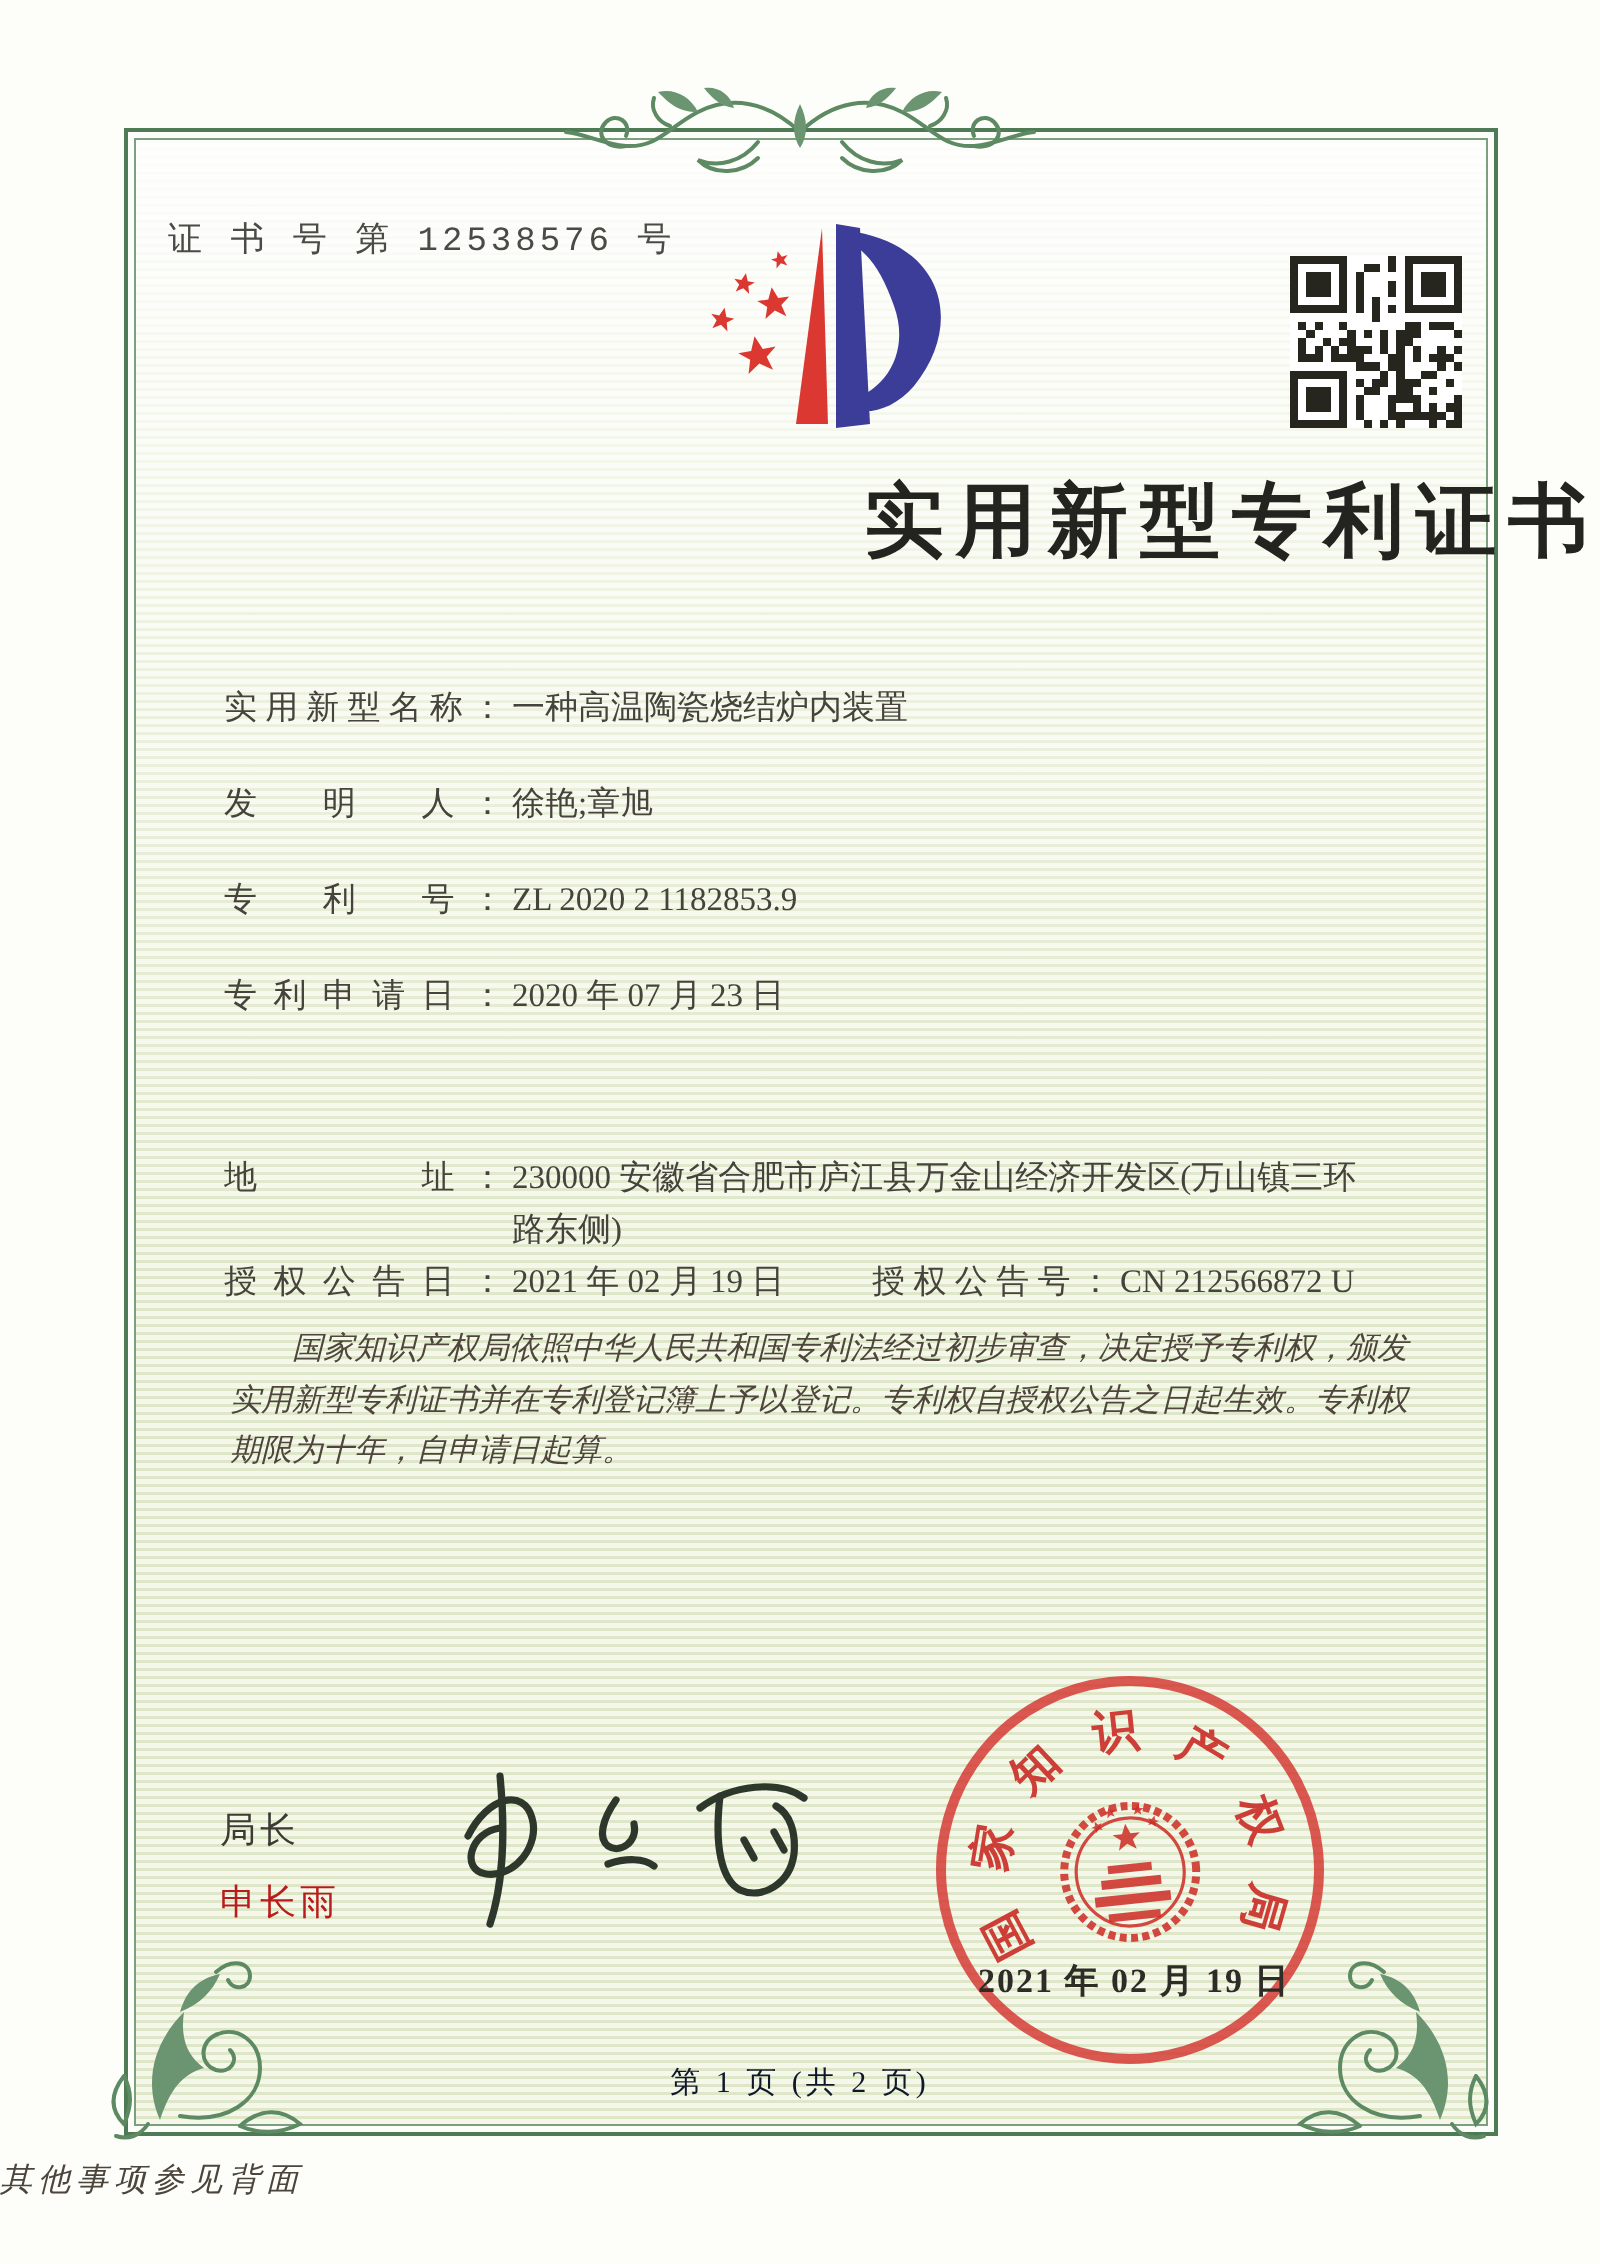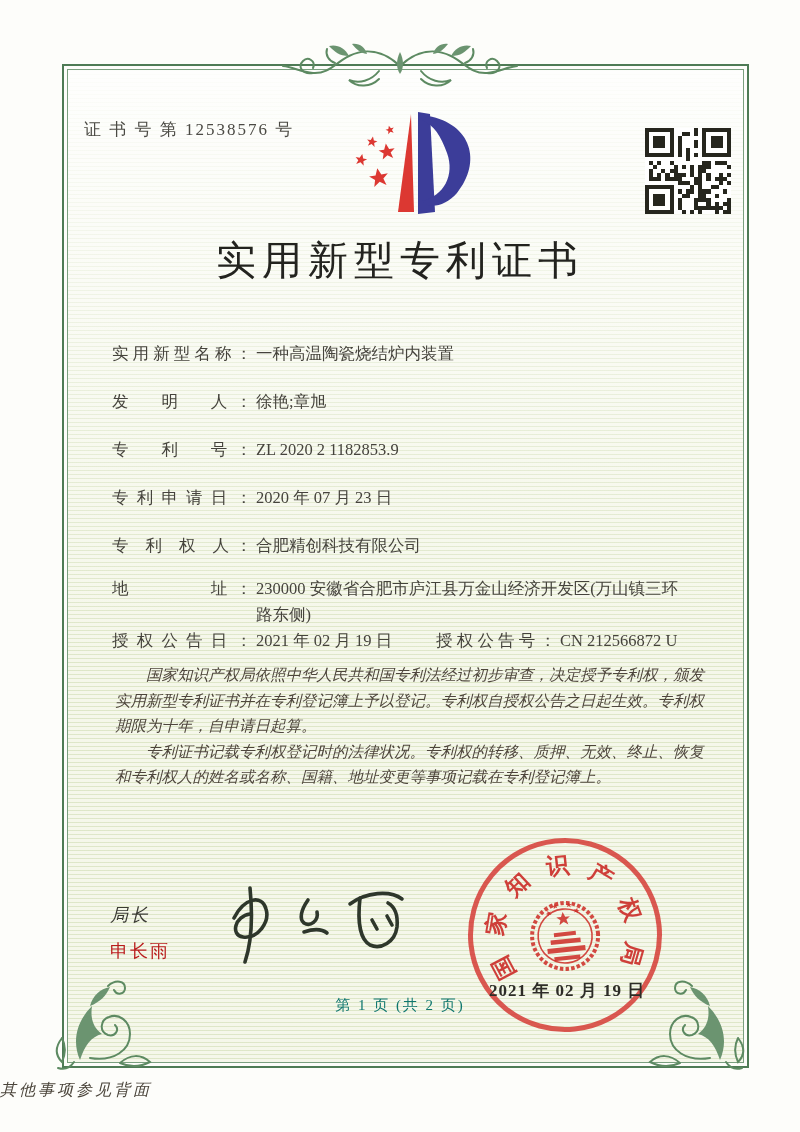--- a/index.html
+++ b/index.html
@@ -12,52 +12,52 @@
   .frame-inner{position:absolute;inset:3px;border:1px solid #7ba07f;
     background:
       linear-gradient(to bottom, rgba(255,255,255,.92), rgba(255,255,255,.25) 38%, rgba(255,255,255,0) 60%),
       repeating-linear-gradient(to bottom, rgba(199,214,166,.5) 0 1.5px, rgba(255,255,255,0) 1.5px 4px),
       #f5f7ea;}
 
   .orn{position:absolute;pointer-events:none;}
   .orn path{stroke:#5d8a62;fill:none;stroke-width:2;stroke-linecap:round;}
   .orn .lf{fill:#6b9470;stroke:none;}
 
-  .cert-no{position:absolute;left:84px;top:118px;font-size:17px;letter-spacing:2px;color:#4b4a44;}
-  .title{position:absolute;left:0;right:0;top:233px;text-align:center;font-size:40px;
-         letter-spacing:6px;font-weight:400;color:#23231f;}
+  .cert-no{position:absolute;left:84px;top:108px;font-size:17px;letter-spacing:2px;color:#4b4a44;font-family:Liberation Mono, monospace;}
+  .title{position:absolute;left:0;right:0;top:233px;text-align:right;font-size:40px;
+         letter-spacing:6px;font-weight:700;color:#23231f;}
 
   .row{position:absolute;left:112px;width:600px;font-size:16.5px;color:#45433c;line-height:26px;}
   .lab{display:inline-block;width:140px;text-align:justify;text-align-last:justify;vertical-align:top;}
   .val{display:inline-block;margin-left:4px;vertical-align:top;}
   .val-wrap{width:432px;}
   .lab2{display:inline-block;width:120px;margin-left:14px;text-align:justify;text-align-last:justify;vertical-align:top;}
   .val1{width:166px;}
 
   .paras{position:absolute;left:99px;top:662px;width:604px;font-size:15.5px;line-height:25.5px;
          color:#4e463c;font-style:italic;margin-left:16px;}
   .paras p{margin:0;text-indent:2em;}
 
-  .sig-pos{position:absolute;left:110px;top:903px;font-size:18px;color:#3b3b34;letter-spacing:2px;font-style:italic;}
+  .sig-pos{position:absolute;left:110px;top:903px;font-size:18px;color:#3b3b34;letter-spacing:2px;}
   .sig-name{position:absolute;left:110px;top:939px;font-size:18px;color:#b91c1c;letter-spacing:2px;}
   .sig-script{position:absolute;left:212px;top:870px;}
   .sig-script path{stroke:#2e372b;fill:none;stroke-width:3.6;stroke-linecap:round;stroke-linejoin:round;}
 
   .seal{position:absolute;left:468px;top:838px;width:184px;height:184px;border-radius:50%;
         border:5px solid rgba(211,47,43,.8);transform:rotate(-6deg);z-index:3;}
   .seal-char{position:absolute;left:50%;top:50%;width:26px;height:26px;margin:-13px 0 0 -13px;
         font-size:23px;font-weight:700;color:rgba(201,38,33,.88);text-align:center;line-height:26px;}
   .emblem{position:absolute;left:50%;top:50%;transform:translate(-50%,-50%);}
   .emblem *{fill:rgba(205,42,37,.85);}
   .emblem .st{fill:none;stroke:rgba(205,42,37,.85);}
   .seal-date{position:absolute;left:489px;top:979px;font-size:17px;font-weight:700;
         letter-spacing:1px;color:#2d2c27;z-index:5;}
 
-  .page-num{position:absolute;left:0;right:0;top:996px;text-align:center;font-size:15px;
-        letter-spacing:2px;color:#0f766e;}
+  .page-num{position:absolute;left:0;right:0;top:1032px;text-align:center;font-size:15px;
+        letter-spacing:2px;color:#0f172a;}
   .back-note{position:absolute;left:0;right:0;top:1080px;text-align:left;font-size:16px;
         font-style:italic;letter-spacing:3px;color:#4b453b;}
 
   .qr{position:absolute;left:645px;top:128px;width:86px;height:86px;}
   .logo{position:absolute;left:338px;top:108px;}
 </style>
 </head>
 <body>
 
 <div class="page">
@@ -335,33 +335,29 @@
   </div>
   <div class="row" style="top:389px">
     <span class="lab">发　明　人：</span><span class="val">徐艳;章旭</span>
   </div>
   <div class="row" style="top:437px">
     <span class="lab">专　利　号：</span><span class="val">ZL 2020 2 1182853.9</span>
   </div>
   <div class="row" style="top:485px">
     <span class="lab">专利申请日：</span><span class="val">2020 年 07 月 23 日</span>
   </div>
-  <div class="row" style="top:533px">
-    <span class="lab">专 利 权 人：</span><span class="val">合肥精创科技有限公司</span>
-  </div>
   <div class="row" style="top:576px">
     <span class="lab">地　　　址：</span><span class="val val-wrap">230000 安徽省合肥市庐江县万金山经济开发区(万山镇三环路东侧)</span>
   </div>
   <div class="row" style="top:628px">
     <span class="lab">授权公告日：</span><span class="val val1">2021 年 02 月 19 日</span><span class="lab2">授权公告号：</span><span class="val">CN 212566872 U</span>
   </div>
 
   <div class="paras">
     <p>国家知识产权局依照中华人民共和国专利法经过初步审查，决定授予专利权，颁发实用新型专利证书并在专利登记簿上予以登记。专利权自授权公告之日起生效。专利权期限为十年，自申请日起算。</p>
-    <p>专利证书记载专利权登记时的法律状况。专利权的转移、质押、无效、终止、恢复和专利权人的姓名或名称、国籍、地址变更等事项记载在专利登记簿上。</p>
   </div>
 
   <div class="sig-pos">局长</div>
   <div class="sig-name">申长雨</div>
   <svg class="sig-script" width="205" height="100" viewBox="0 0 205 100">
     <path d="M22,48 c10,-20 28,-24 32,-9 c4,13 -8,30 -23,28 c-13,-2 -8,-21 7,-23"></path>
     <path d="M38,18 c3,30 1,56 -5,74"></path>
     <path d="M96,30 c-7,10 -9,19 -4,23 c6,4 15,-2 13,-11"></path>
     <path d="M92,62 c9,-3 18,-3 23,1"></path>
     <path d="M138,34 c16,-12 40,-14 52,-5"></path>

